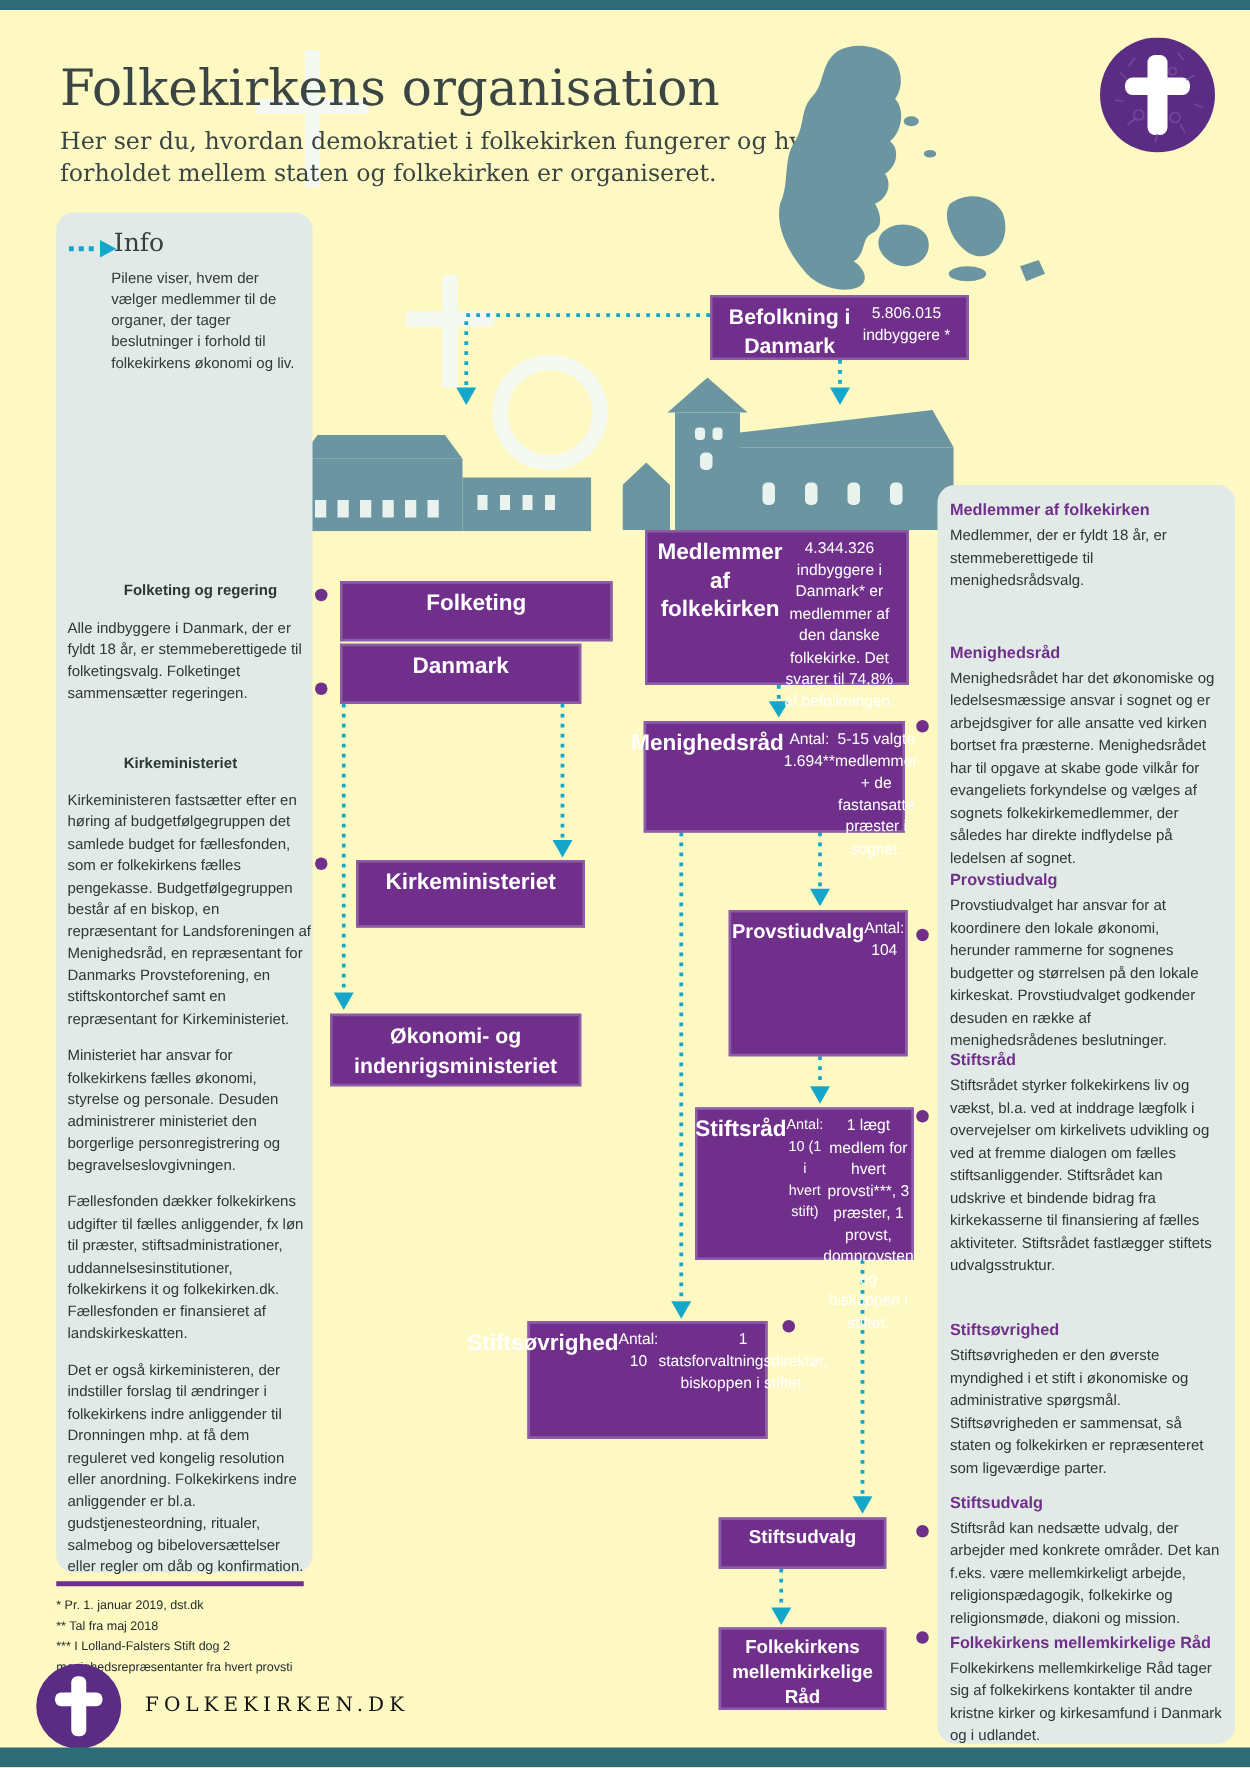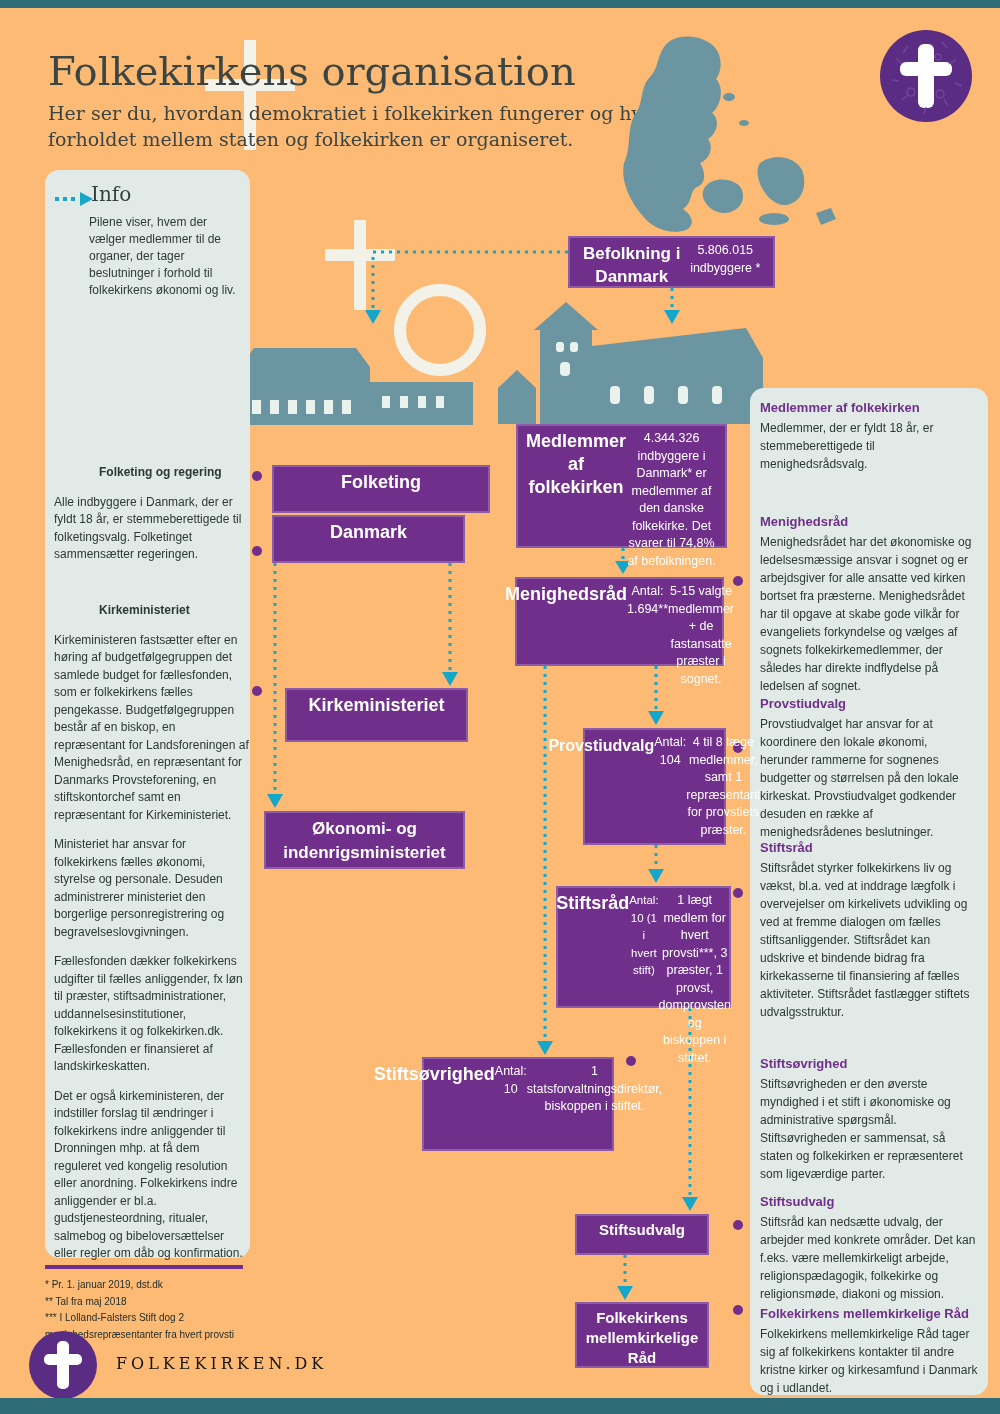--- a/index.html
+++ b/index.html
@@ -1,17 +1,17 @@
 <!DOCTYPE html>
 <html><head>
 <meta charset="utf-8">
 <style>
   html,body{margin:0;padding:0;}
   body{font-family:"Liberation Sans",sans-serif;}
-  .page{position:relative;width:1000px;height:1414px;background:#fdba74;overflow:hidden;}
+  .page{position:relative;width:1000px;height:1414px;background:#fef9c3;overflow:hidden;}
   .bar-top{position:absolute;left:0;top:0;width:1000px;height:8px;background:#2d6b77;}
   .bar-bottom{position:absolute;left:0;top:1398px;width:1000px;height:16px;background:#2d6b77;}
   .watermark{position:absolute;left:0;top:0;pointer-events:none;}
 
   .page-title{position:absolute;left:48px;top:48px;font-family:"DejaVu Serif",serif;font-size:40px;color:#3b4644;}
   .page-subtitle{position:absolute;left:48px;top:100px;font-family:"DejaVu Serif",serif;font-size:19px;line-height:26px;color:#3a4442;white-space:pre-line;}
 
   .panel{position:absolute;background:#e1eae6;border-radius:14px;}
   .panel-left{left:45px;top:170px;width:205px;height:1088px;}
   .panel-right{left:750px;top:388px;width:238px;height:1007px;}
@@ -280,21 +280,20 @@
 
   <div class="pbox b-menighedsraad">
     <div class="pbox-title">Menighedsråd</div>
     <div class="pbox-antal">Antal: 1.694**</div>
     <div class="pbox-body">5-15 valgte medlemmer + de fastansatte præster i sognet.</div>
   </div>
 
   <div class="pbox b-provstiudvalg">
     <div class="pbox-title">Provstiudvalg</div>
     <div class="pbox-antal">Antal: 104</div>
-    <div class="pbox-body">4 til 8 læge medlemmer, samt 1 repræsentant for provstiets præster.</div>
   </div>
 
   <div class="pbox b-stiftsraad">
     <div class="pbox-title">Stiftsråd</div>
     <div class="pbox-antal">Antal: 10 (1 i hvert stift)</div>
     <div class="pbox-body">1 lægt medlem for hvert provsti***, 3 præster, 1 provst, domprovsten og biskoppen i stiftet.</div>
   </div>
 
   <div class="pbox b-stiftsoevrighed">
     <div class="pbox-title">Stiftsøvrighed</div>

